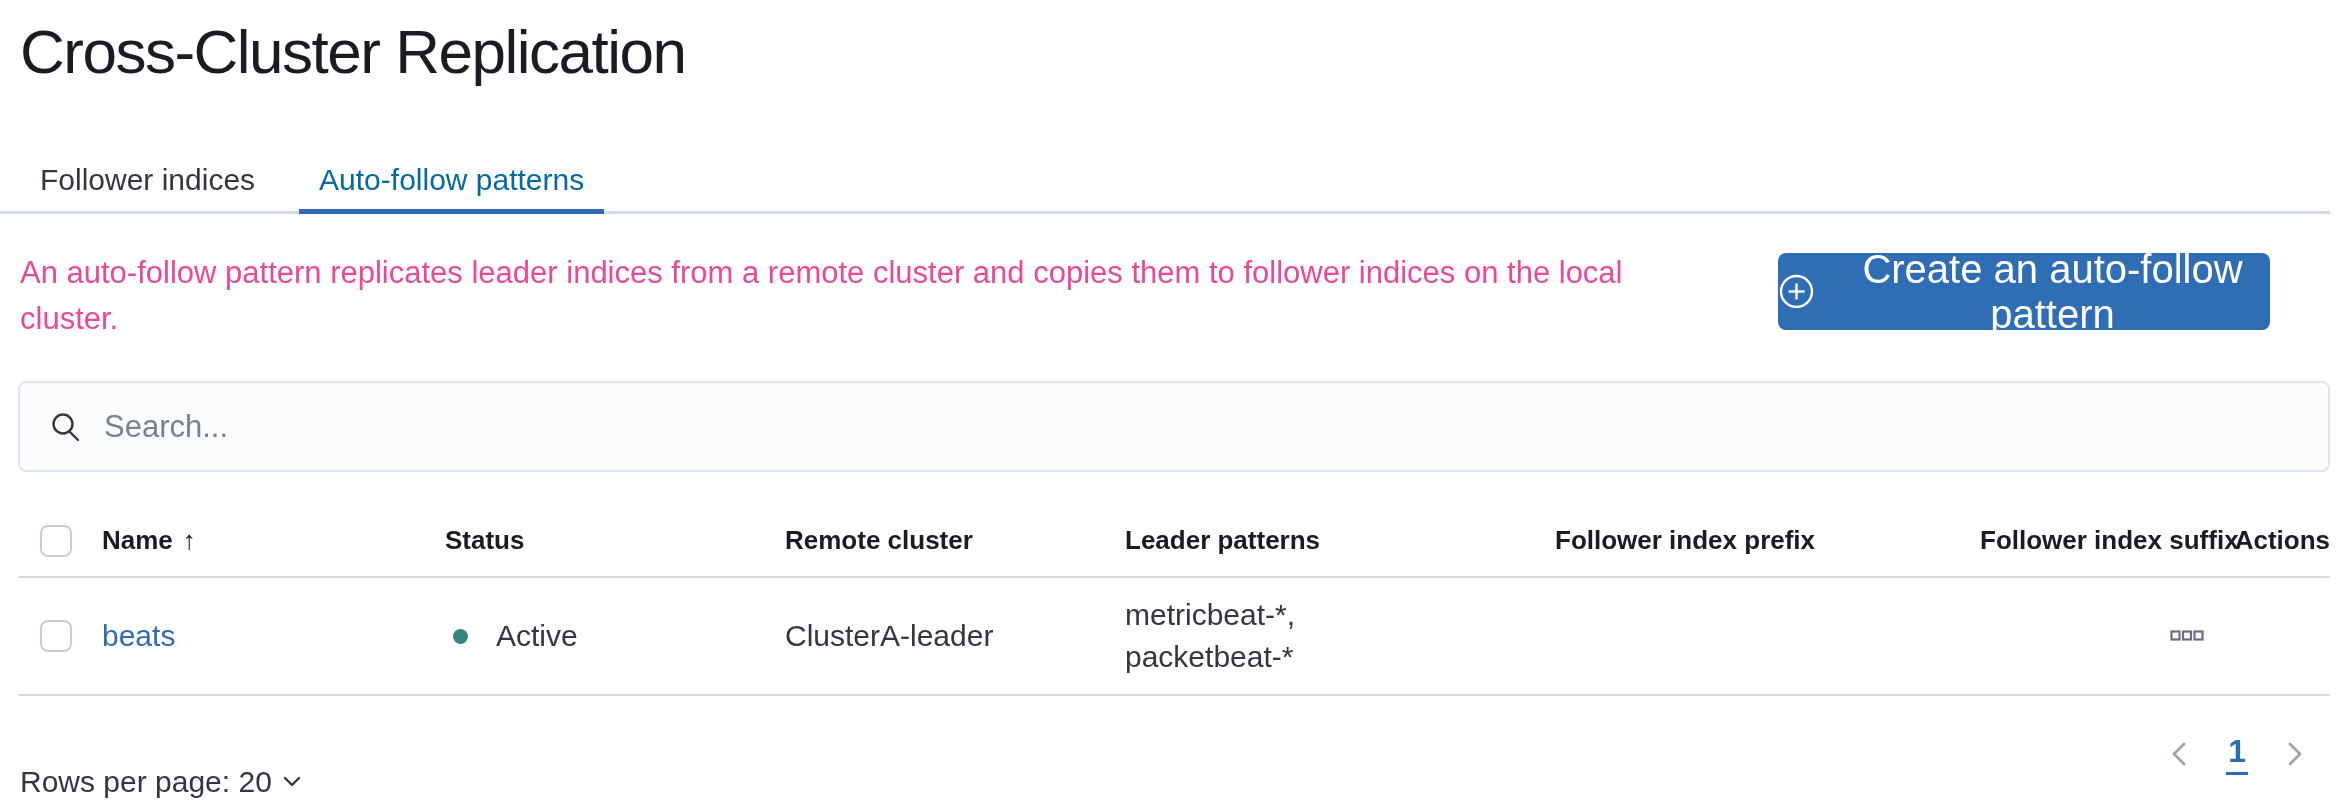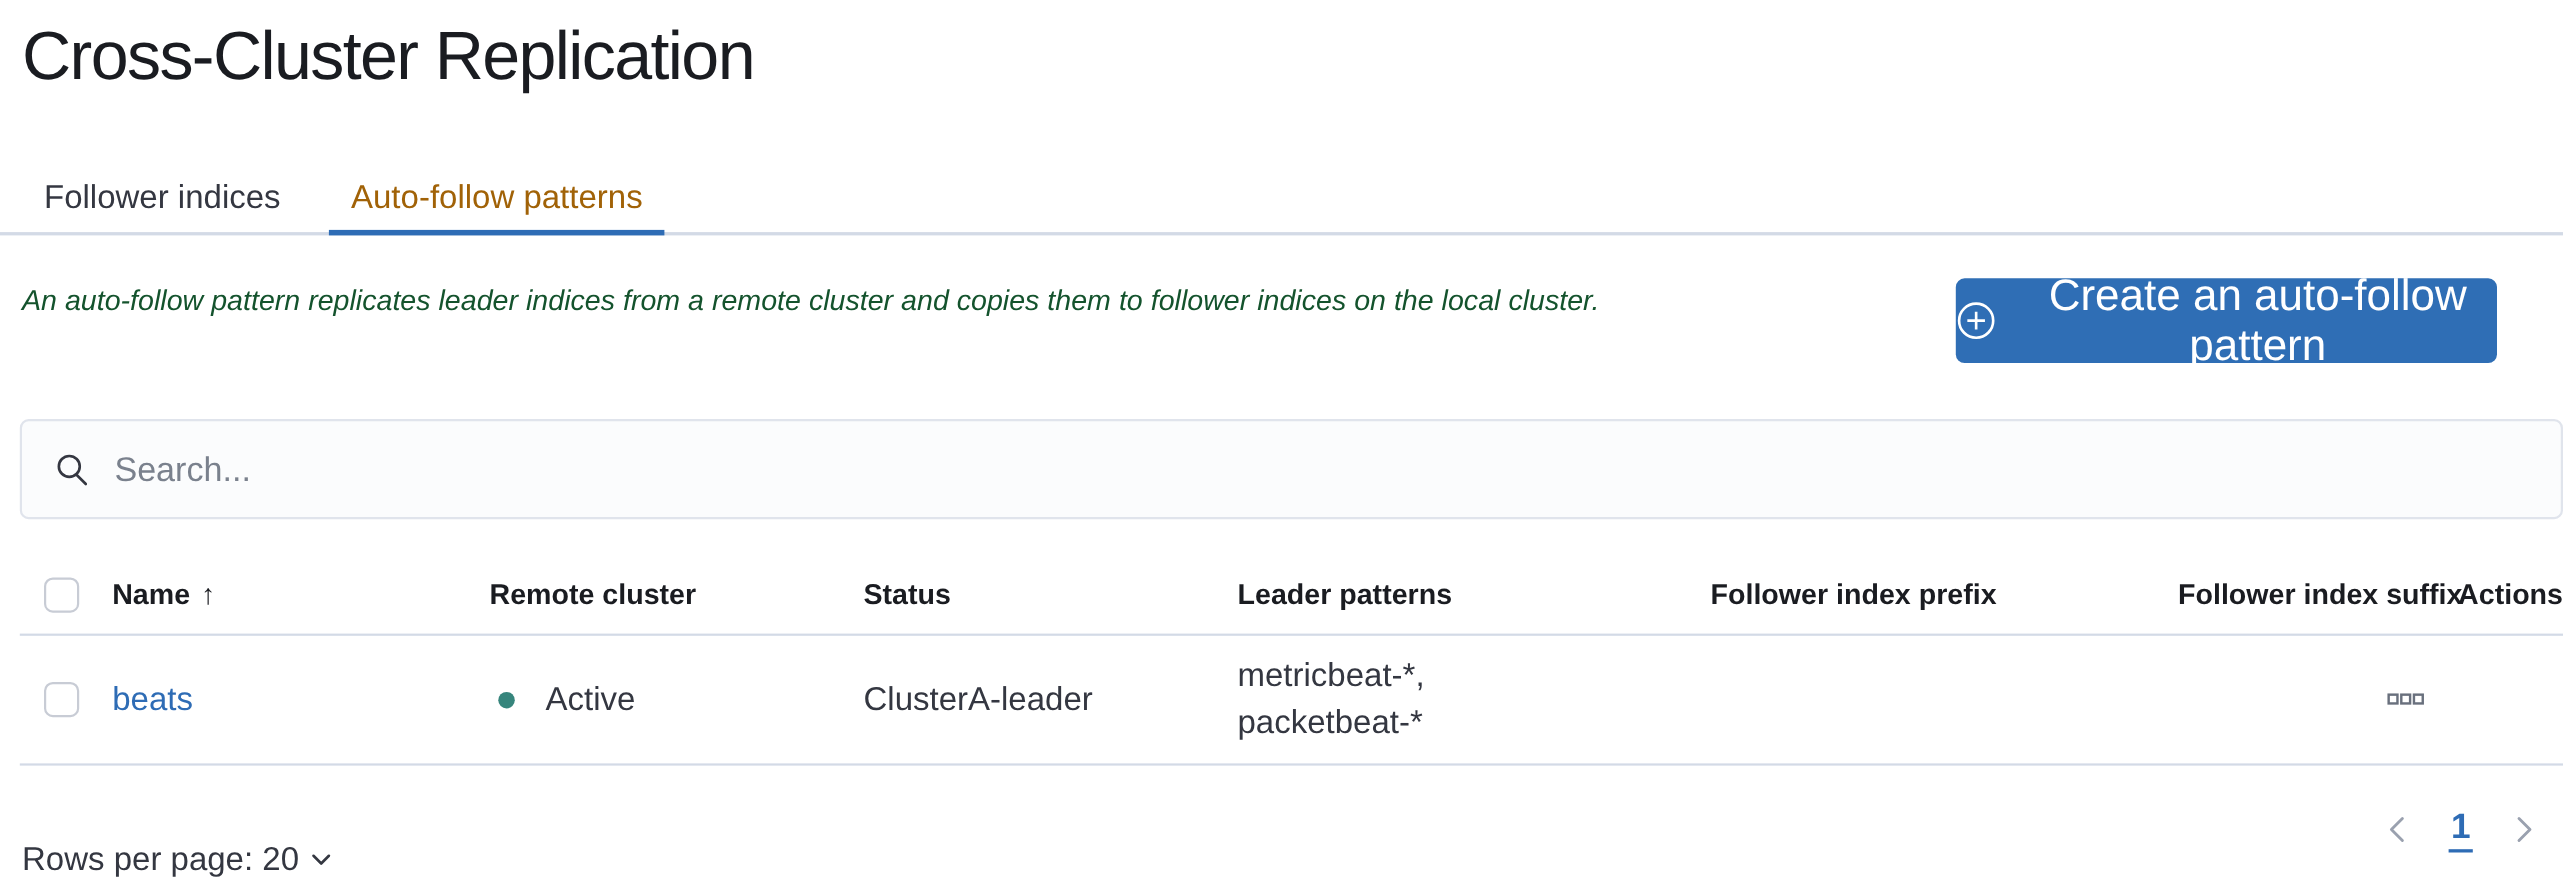--- a/index.html
+++ b/index.html
@@ -16,29 +16,29 @@
   
   .tabs {
     position:absolute; left:0; top:148px; width:2330px; height:66px;
     border-bottom:3px solid #d3dae6; display:flex; align-items:stretch;
     padding-left:20px; gap:24px;
   }
   .tab {
     display:flex; align-items:center; padding:0 20px; font-size:30px;
     color:#343741; cursor:pointer; position:relative;
   }
-  .tab.active { color:#a16207; }
+  .tab.active { color:#0369a1; }
   .tab.active::after {
     content:""; position:absolute; left:0; right:0; bottom:-3px; height:5px;
     background:#2e6cb5;
   }
   
   .desc {
     position:absolute; left:20px; top:250px; width:1680px;
-    font-size:26px; line-height:46px; color:#14532d;font-style:italic;
+    font-size:31px; line-height:46px; color:#ec4899;
   }
   .create-btn {
     position:absolute; left:1778px; top:253px; width:492px; height:77px;
     background:#2f6eb5; border:none; border-radius:8px; cursor:pointer;
     display:flex; align-items:center; justify-content:center; gap:20px;
     color:#ffffff; font-size:40px; font-family:"Liberation Sans", sans-serif;
   }
   
   .search-bar {
     position:absolute; left:18px; top:381px; width:2312px; height:91px;
@@ -126,22 +126,22 @@
   <input type="text" placeholder="Search..." style="">
 </div>
 
 <div class="thead">
   <div>
       <div class="checkbox"></div>
     </div>
   <div class="th">
     <span>Name</span><span class="sort-arrow">↑</span>
   </div>
+  <div class="th">Status</div>
   <div class="th">Remote cluster</div>
-  <div class="th">Status</div>
   <div class="th">Leader patterns</div>
   <div class="th">Follower index prefix</div>
   <div class="th">Follower index suffix</div>
   <div class="th th-actions">Actions</div>
 </div>
 
 <div class="trow">
   <div>
       <div class="checkbox"></div>
     </div>

